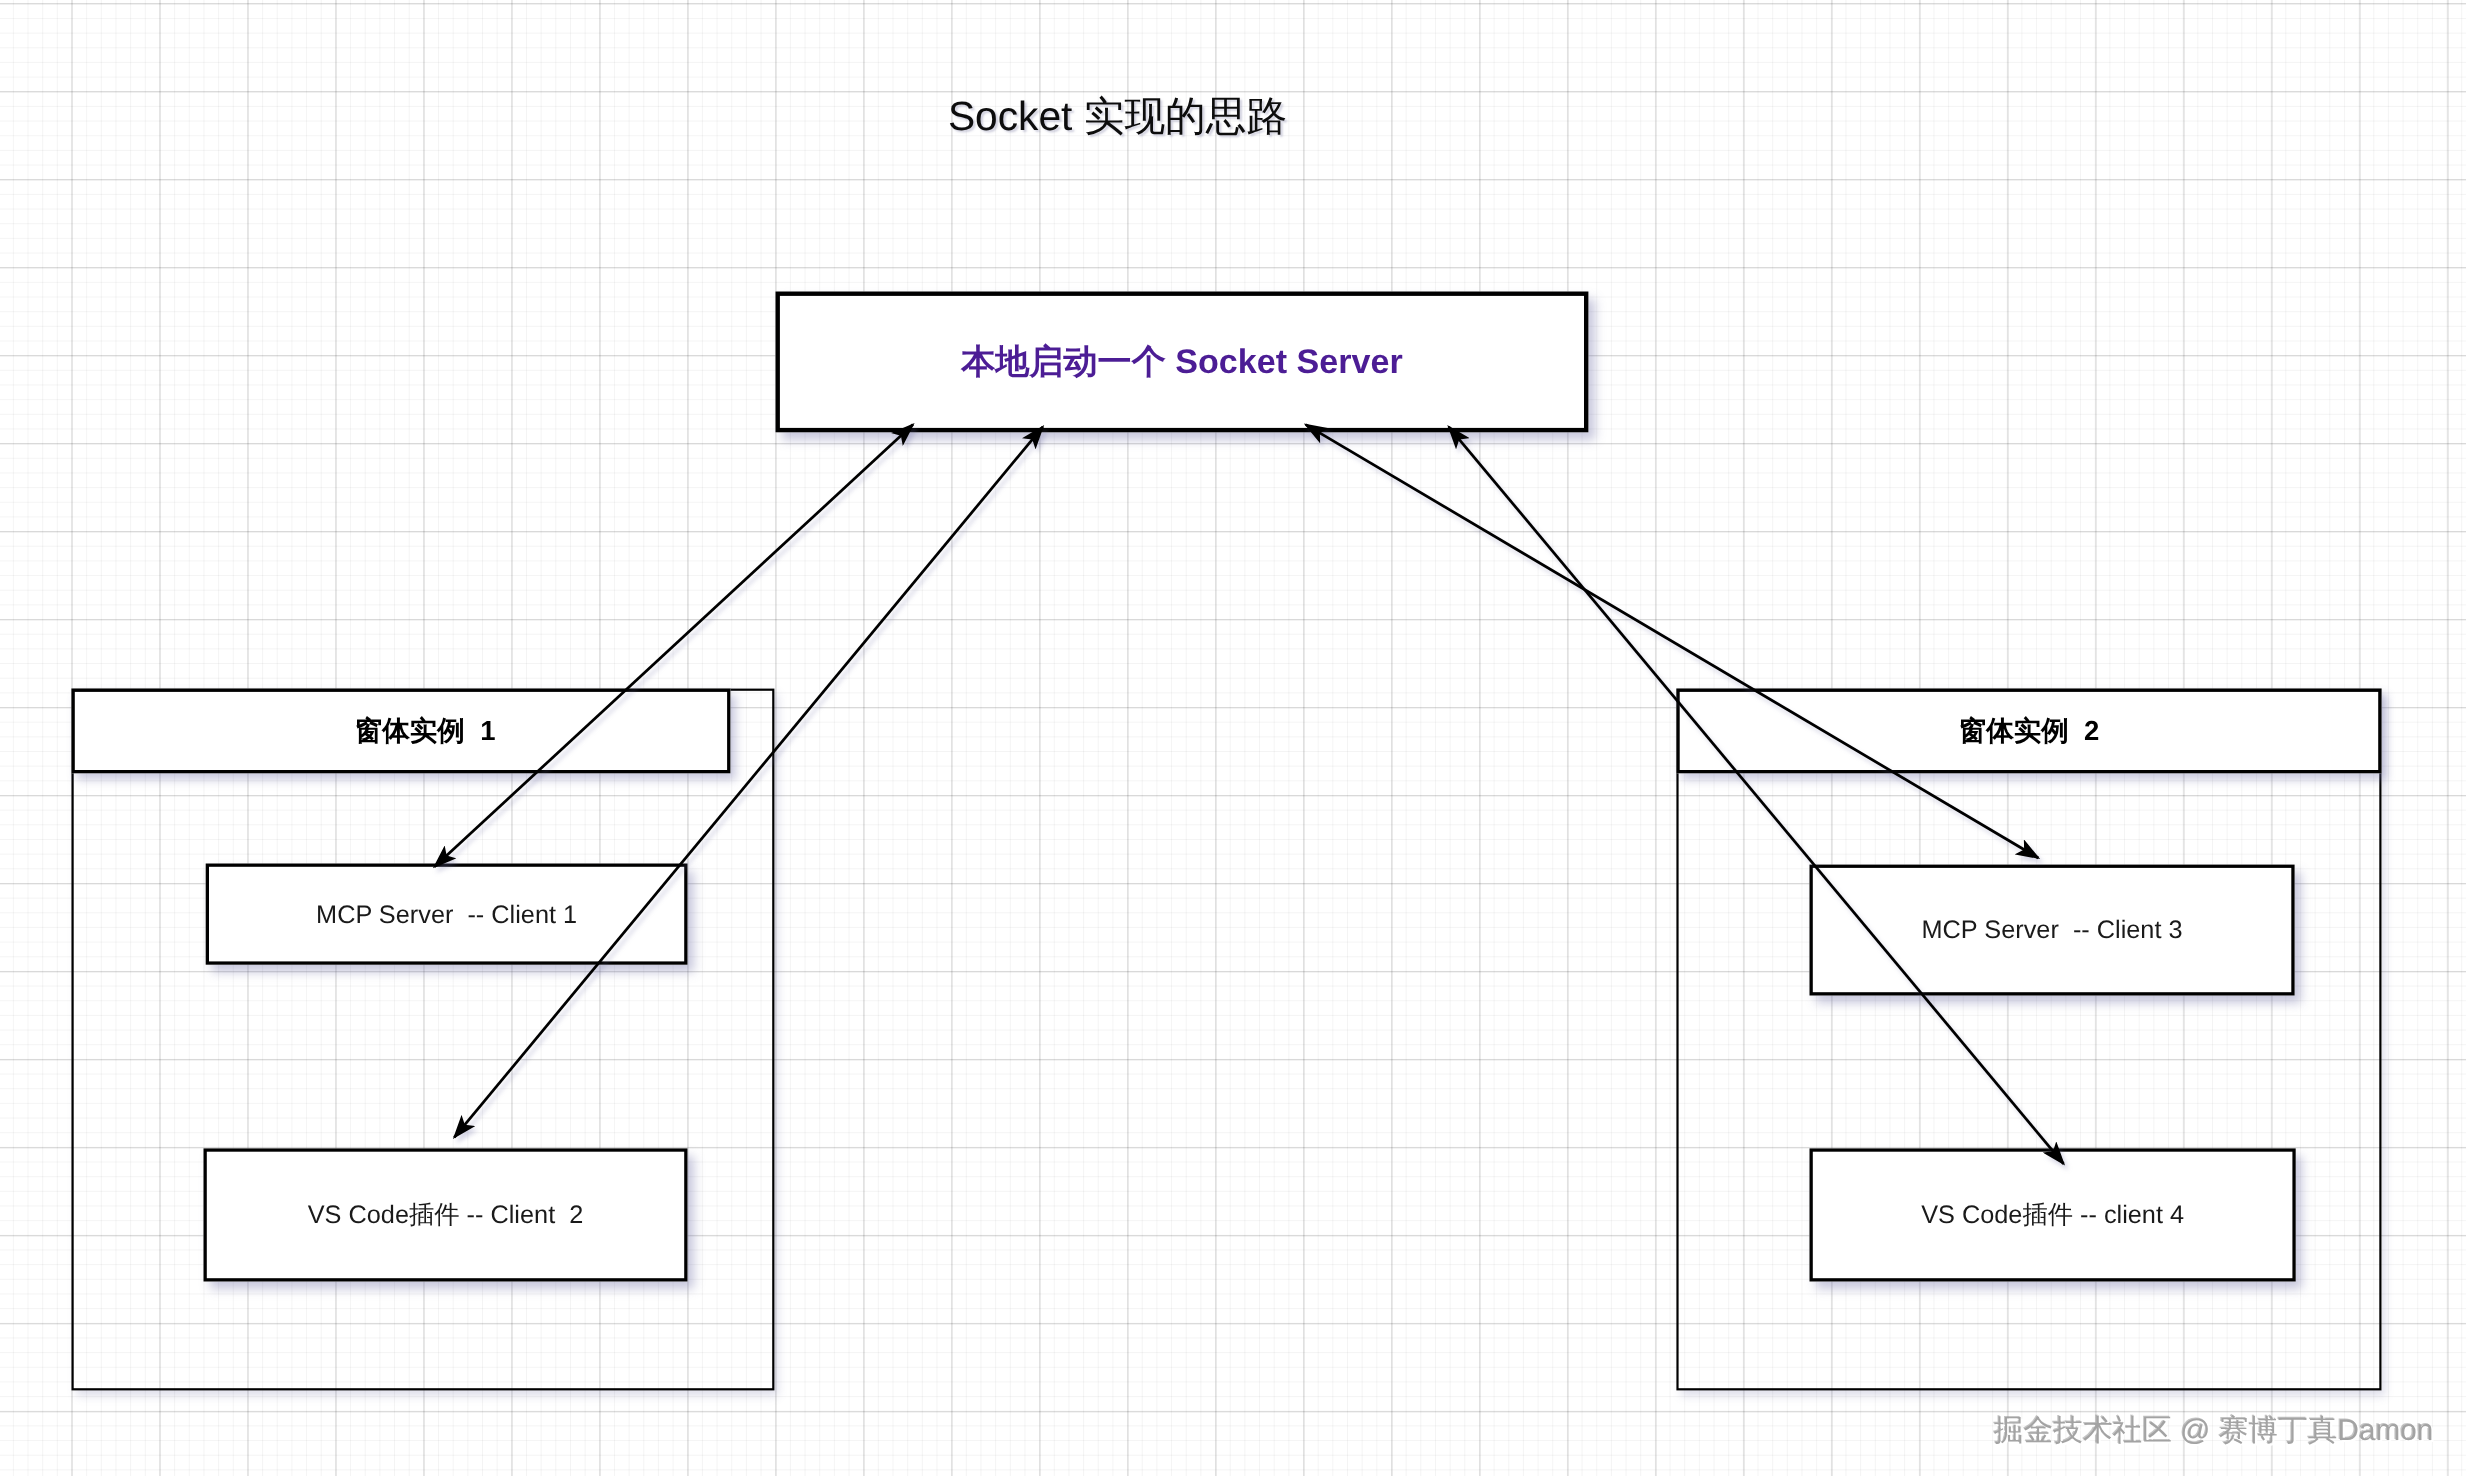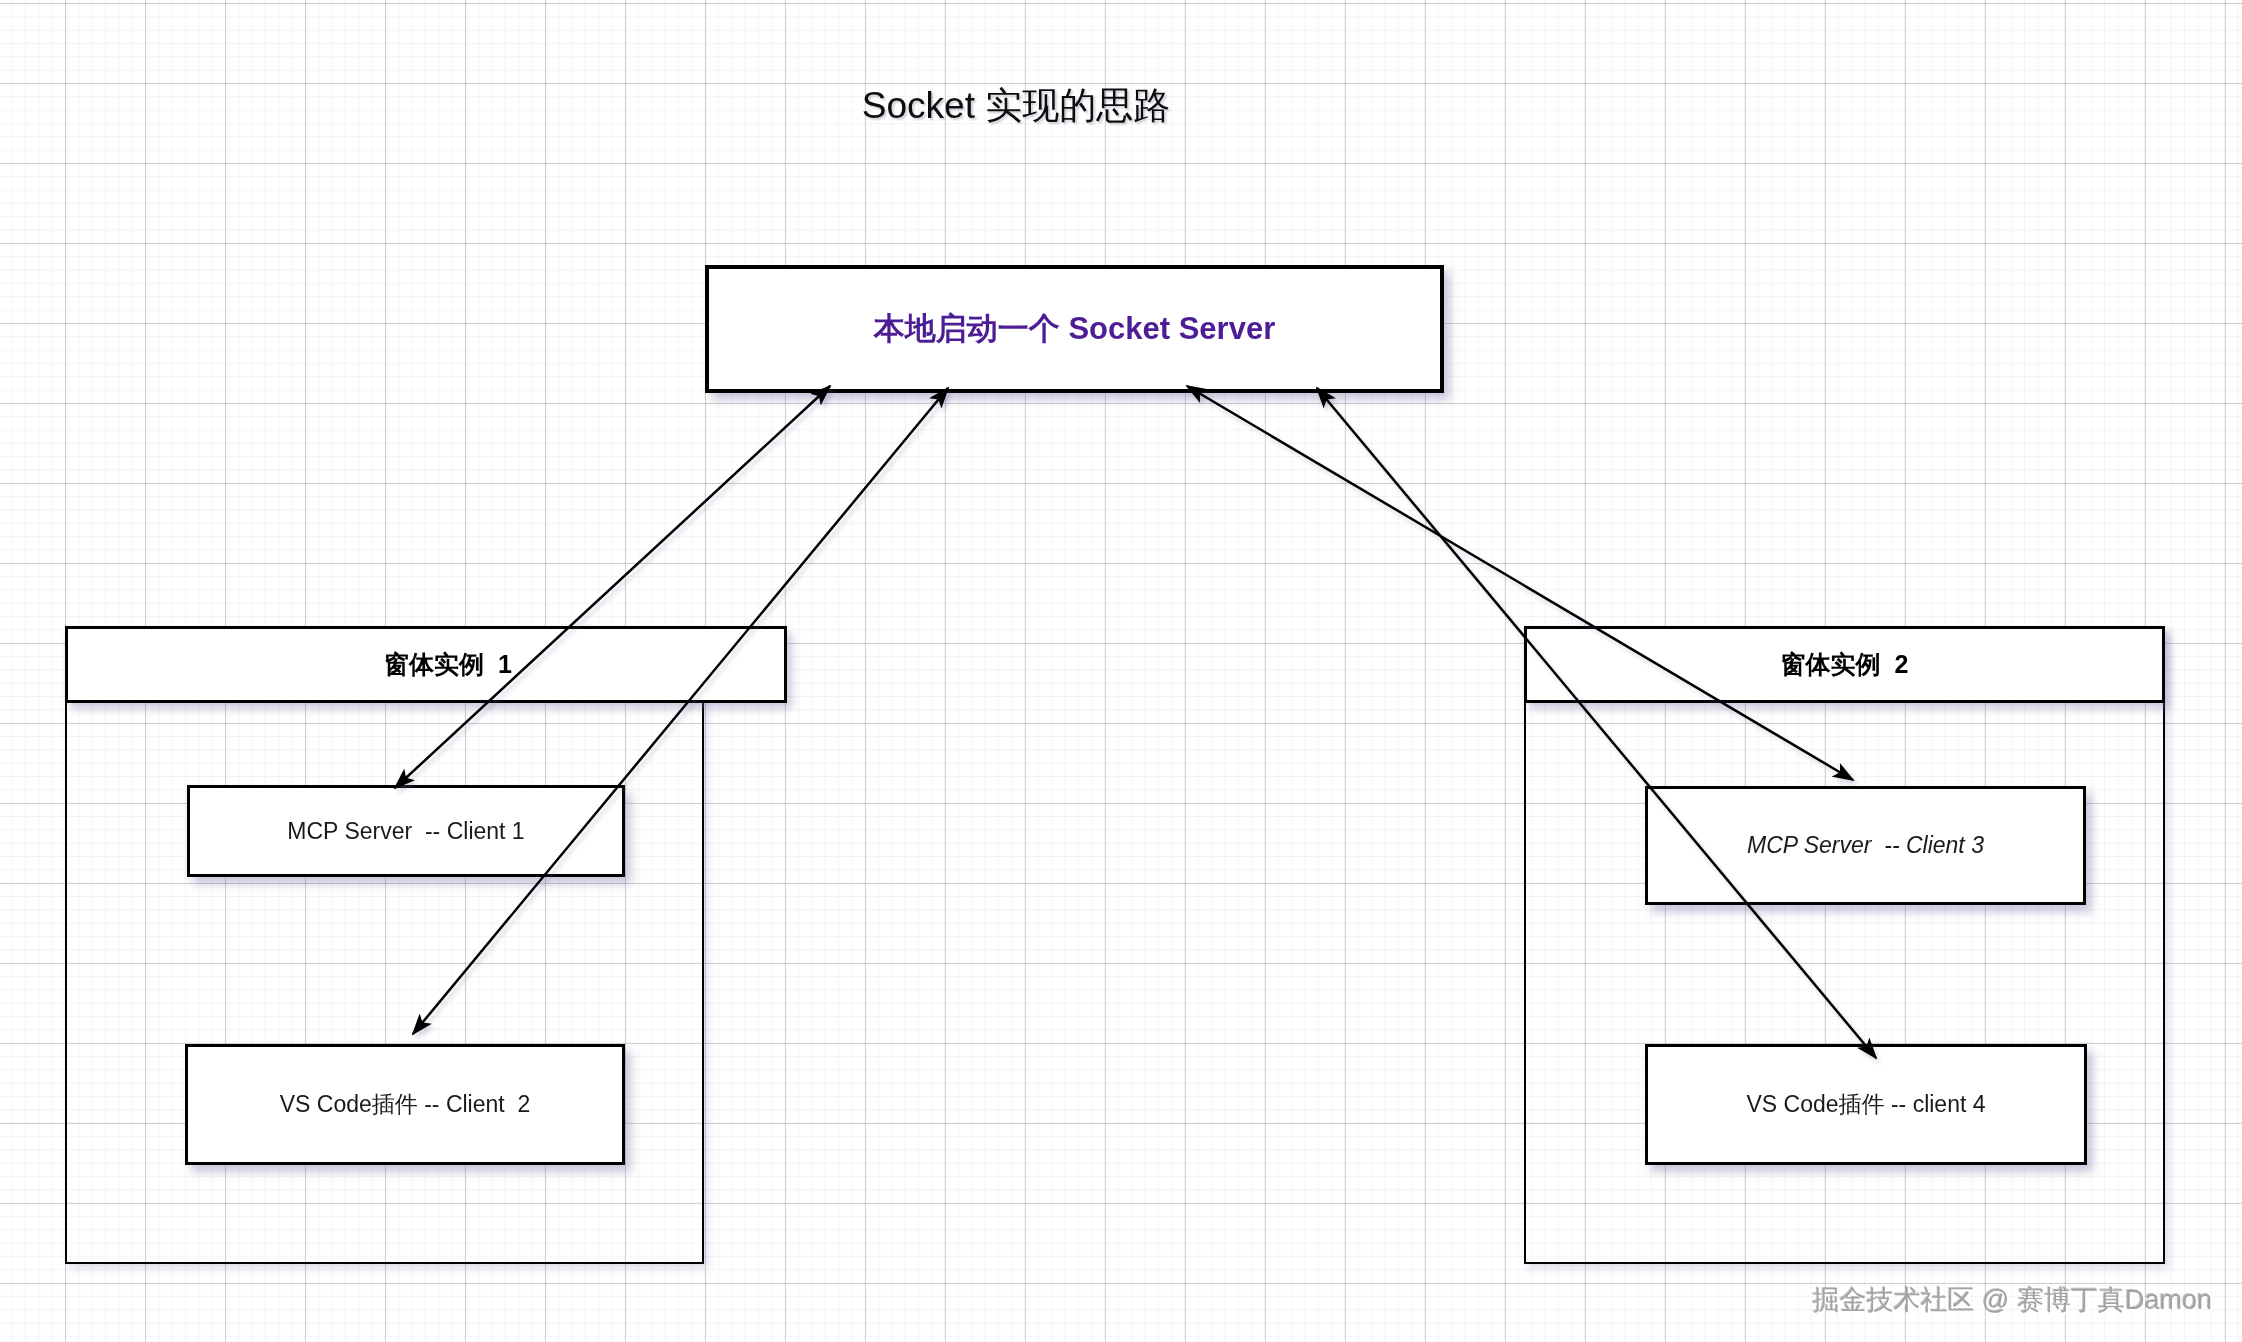--- a/index.html
+++ b/index.html
@@ -56,27 +56,27 @@
   .frame-2 { left: 1524px; top: 626px; width: 641px; height: 638px; }
 
   .frame-header {
     background: #ffffff;
     border: 3px solid #000000;
     display: flex; align-items: center; justify-content: center;
     font-size: 25px; font-weight: bold; color: #000;
     box-shadow: 5px 6px 8px rgba(110,110,165,0.35);
     white-space: pre;
   }
-  .header-1 { left: 65px;   top: 626px; width: 722px; height: 77px; padding-left: 44px; }
+  .header-1 { left: 65px;   top: 626px; width: 599px; height: 77px; padding-left: 44px; }
   .header-2 { left: 1524px; top: 626px; width: 641px; height: 77px; }
 
   .client-box { font-size: 23px; font-weight: normal; color: #1a1a1a; }
   .mcp-1  { left: 187px;  top: 785px;  width: 438px; height: 92px; }
   .vsc-2  { left: 185px;  top: 1044px; width: 440px; height: 121px; }
-  .mcp-3  { left: 1645px; top: 786px;  width: 441px; height: 119px; font-style: italic; }
+  .mcp-3  { left: 1645px; top: 786px;  width: 441px; height: 119px; }
   .vsc-4  { left: 1645px; top: 1044px; width: 442px; height: 121px; }
 
   #edges-layer {
     left: 0; top: 0; width: 2242px; height: 1342px;
     pointer-events: none;
     filter: drop-shadow(3px 4px 2px rgba(110,110,165,0.28));
   }
   #edges-layer line { stroke: #000; stroke-width: 2.5px; }
 
   .watermark {

